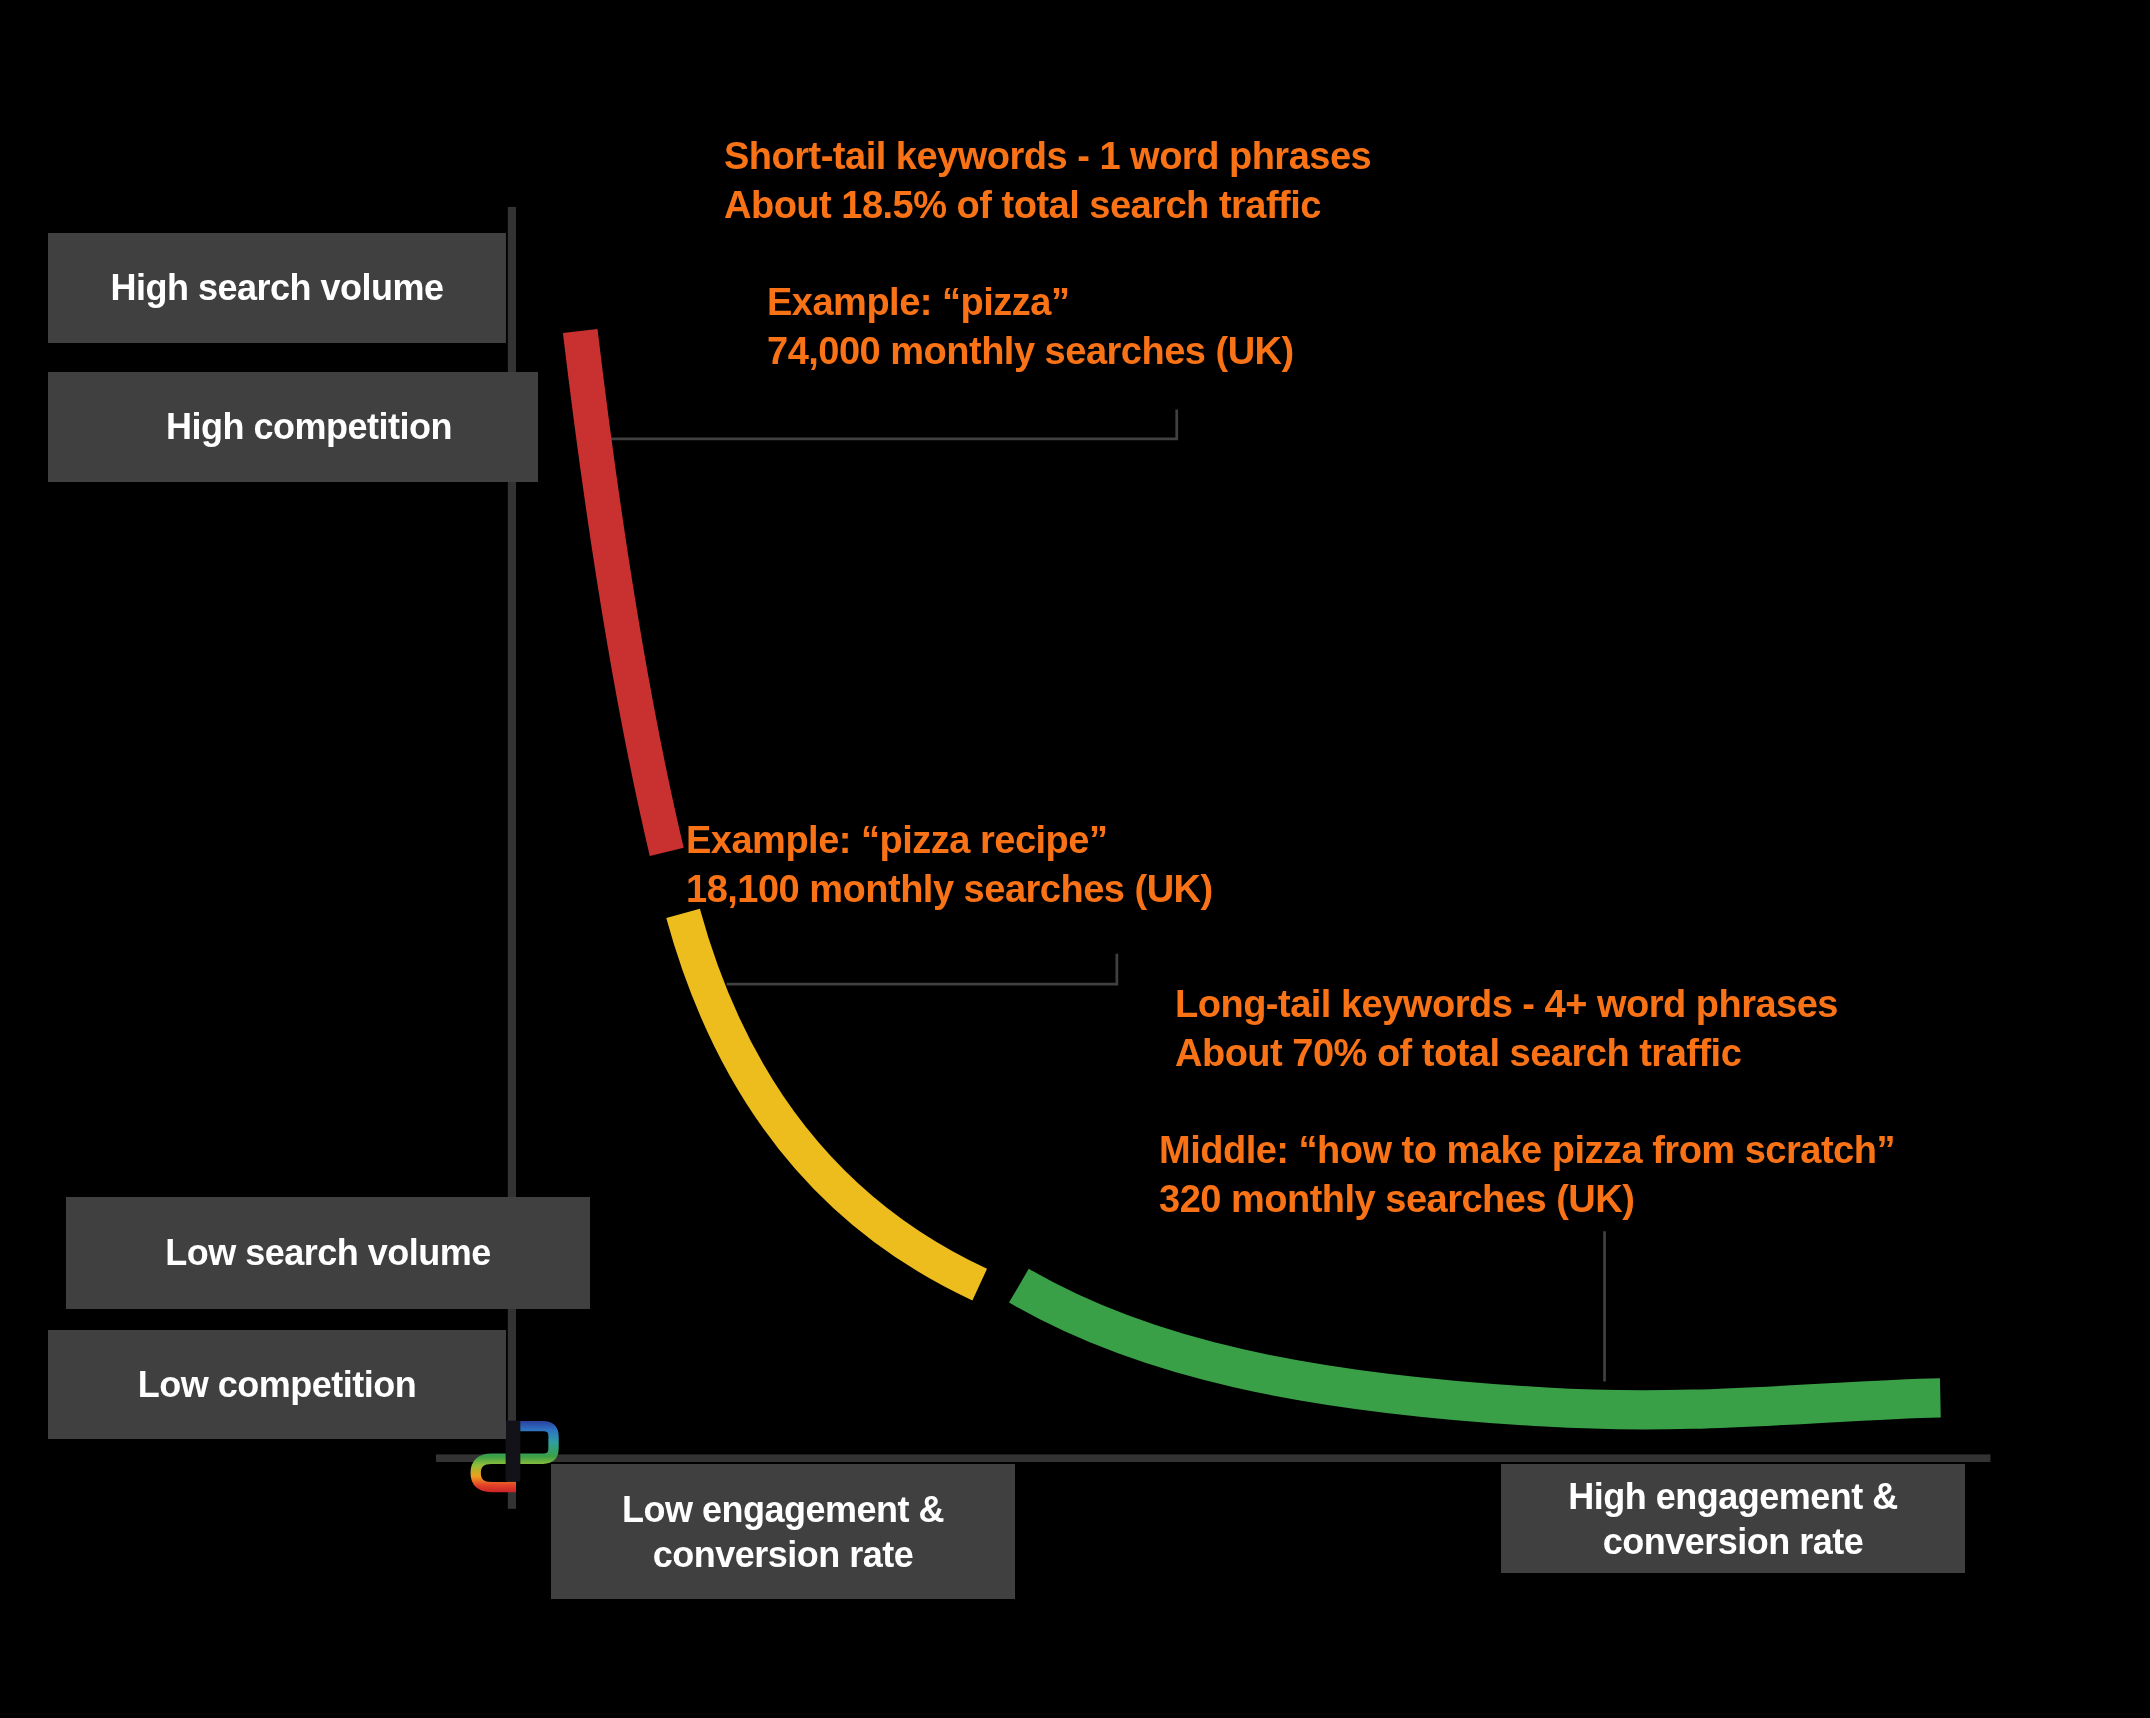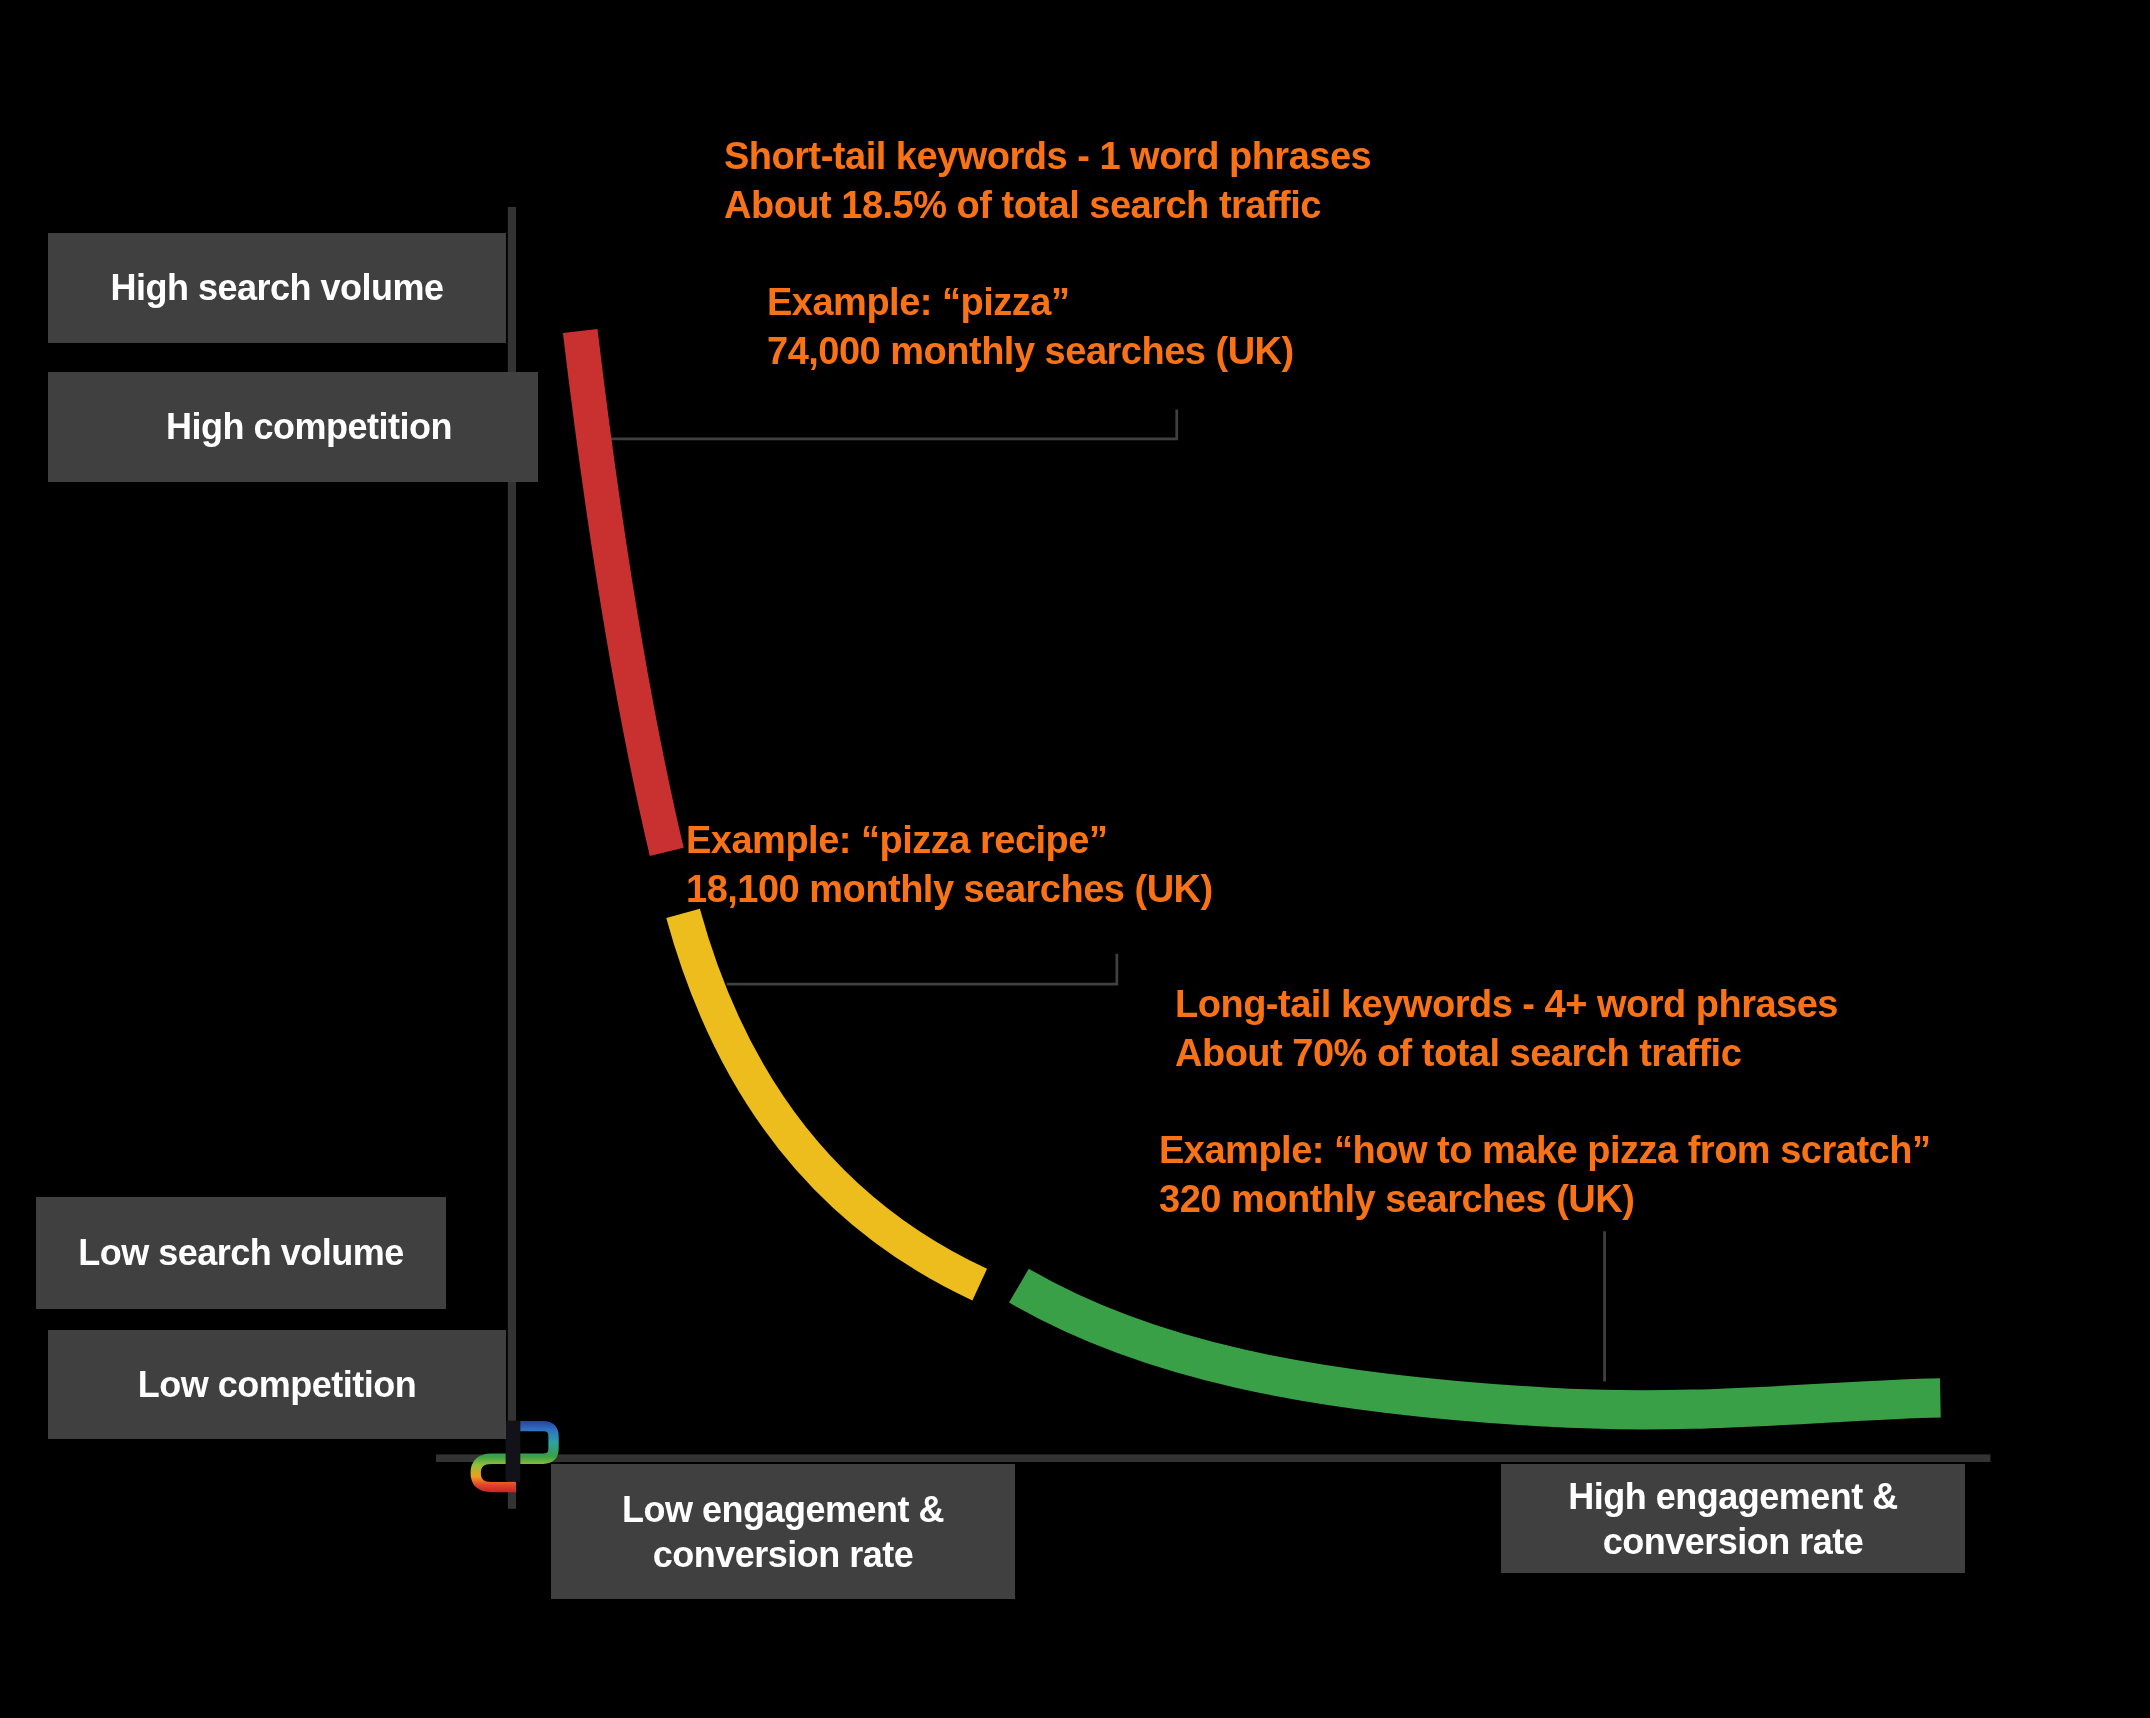--- a/index.html
+++ b/index.html
@@ -63,21 +63,21 @@
     </g>
   </svg>
 
   <div class="side-box" style="left:48px;top:233px;width:458px;height:110px;">
     <span>High search volume</span>
   </div>
   <div class="side-box" style="left:48px;top:372px;width:458px;height:110px;padding-left:32px;">
     <span>High competition</span>
   </div>
 
-  <div class="side-box" style="left:36px;top:1197px;width:410px;height:112px;">
+  <div class="side-box" style="left:66px;top:1197px;width:524px;height:112px;">
     <span>Low search volume</span>
   </div>
   <div class="side-box" style="left:48px;top:1330px;width:458px;height:109px;justify-content:center;">
     <span>Low competition</span>
   </div>
 
   <div class="side-box" style="left:551px;top:1464px;width:464px;height:135px;">
     <span>
       <span class="xbox-line">Low engagement &amp;</span>
       <span class="xbox-line">conversion rate</span>
@@ -102,18 +102,18 @@
   <div class="ann" style="left:686px;top:816px;width:816px;">
     <div>Example: “pizza recipe”</div>
     <div>18,100 monthly searches (UK)</div>
   </div>
 
   <div class="ann" style="left:1175px;top:980px;width:903px;">
     <div>Long-tail keywords - 4+ word phrases</div>
     <div>About 70% of total search traffic</div>
   </div>
   <div class="ann" style="left:1159px;top:1126px;width:925px;">
-    <div>Example: “how to make pizza from scratch”</div>
+    <div>Middle: “how to make pizza from scratch”</div>
     <div>320 monthly searches (UK)</div>
   </div>
 
 </div>
 
 
 </body></html>

